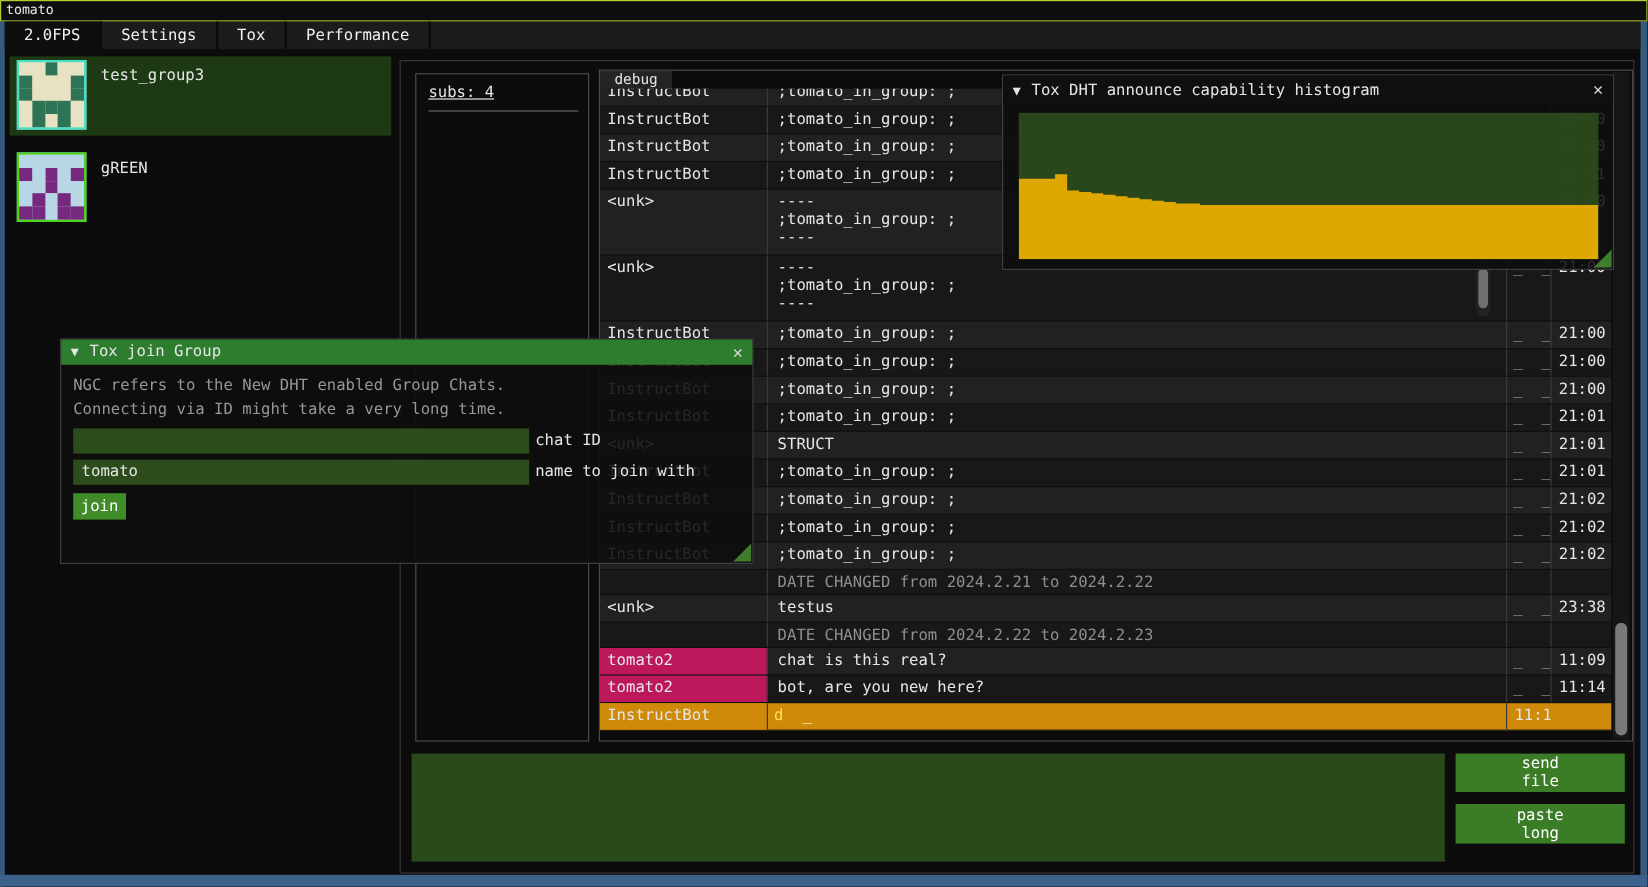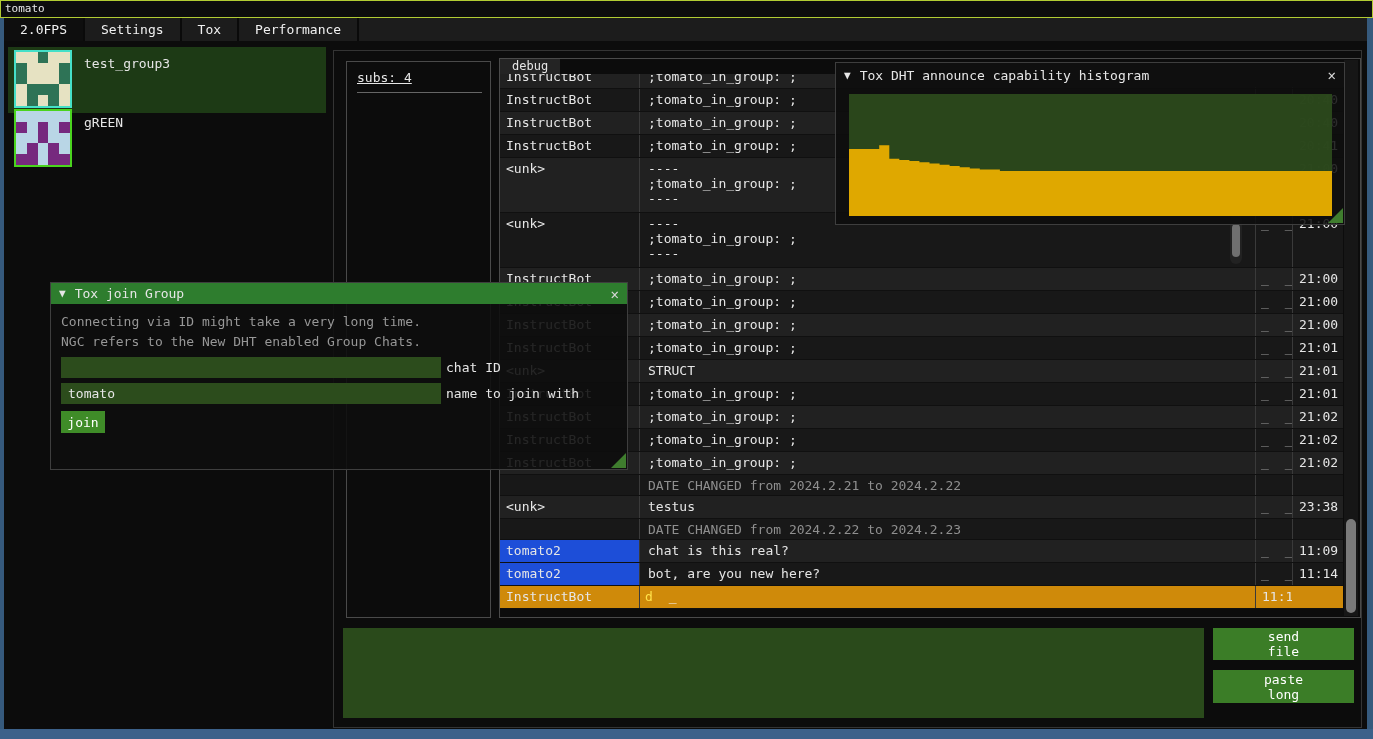--- a/index.html
+++ b/index.html
@@ -61,21 +61,21 @@
     border-bottom:1px solid #101010;
   }
   .chat-row.alt{ background:#212121; }
   .chat-row:not(.alt){ background:#181818; }
   .cell{ overflow:hidden; white-space:pre; }
   .cell.name{ padding:3px 6px; }
   .cell.msg{ padding:3px 8px; border-left:1px solid #3a3a3a; }
   .cell.marks{ padding:3px 0 3px 5px; color:#9a9a9a; border-left:1px solid #3a3a3a; letter-spacing:4px;}
   .cell.time{ padding:3px 0 3px 6px; border-left:1px solid #3a3a3a; }
   .chat-row.date-row .msg{ color:#8f8f8f; }
-  .chat-row.self .name{ background:#1d4ed8; }
+  .chat-row.self .name{ background:#be185d; }
   .chat-row.highlight, .chat-row.highlight .name{ background:#cf8a0a; }
   .chat-row.highlight .mk1{ color:#ffe14a; }
   .chat-row.highlight .mk2{ color:#f2f2f2; }
   .mini-scroll{
     position:absolute; left:730px; top:2px; bottom:3px; width:12px;
     background:#222; border-radius:6px;
   }
   .mini-scroll .thumb{
     position:absolute; left:2px; top:9px; width:8px; height:33px;
     background:#707070; border-radius:4px;
@@ -166,21 +166,21 @@
         <div style="background: rgb(46, 115, 86);"></div>
         <div style="background: rgb(230, 226, 194);"></div>
         <div style="background: rgb(230, 226, 194);"></div>
         <div style="background: rgb(46, 115, 86);"></div>
         <div style="background: rgb(230, 226, 194);"></div>
         <div style="background: rgb(46, 115, 86);"></div>
         <div style="background: rgb(230, 226, 194);"></div>
       </div>
       <div class="label">test_group3</div>
     </div>
-    <div class="group-item" style="top: 106px; height: 62px;">
+    <div class="group-item" style="top: 124px; height: 62px;">
       <div class="avatar" style="background: rgb(185, 214, 230); border: 2px solid rgb(74, 212, 30);">
         <div style="background: rgb(185, 214, 230);"></div>
         <div style="background: rgb(185, 214, 230);"></div>
         <div style="background: rgb(185, 214, 230);"></div>
         <div style="background: rgb(185, 214, 230);"></div>
         <div style="background: rgb(185, 214, 230);"></div>
         <div style="background: rgb(118, 41, 126);"></div>
         <div style="background: rgb(185, 214, 230);"></div>
         <div style="background: rgb(118, 41, 126);"></div>
         <div style="background: rgb(185, 214, 230);"></div>
@@ -378,22 +378,22 @@
   <div class="grip"></div>
 </div>
 
 <div class="float-win join-win">
   <div class="win-titlebar">
     <span class="collapse-arrow">▼</span>
     <span class="win-title">Tox join Group</span>
     <span class="win-close">✕</span>
   </div>
   <div class="join-body">
+    <div class="join-help">NGC refers to the New DHT enabled Group Chats.</div>
     <div class="join-help">Connecting via ID might take a very long time.</div>
-    <div class="join-help">NGC refers to the New DHT enabled Group Chats.</div>
     <div id="joinfields">
         <div class="field-row">
           <input class="field-input" style="">
           <span class="field-label">chat ID</span>
         </div>
         <div class="field-row">
           <input class="field-input" value="tomato" style="">
           <span class="field-label">name to join with</span>
         </div>
       </div>

